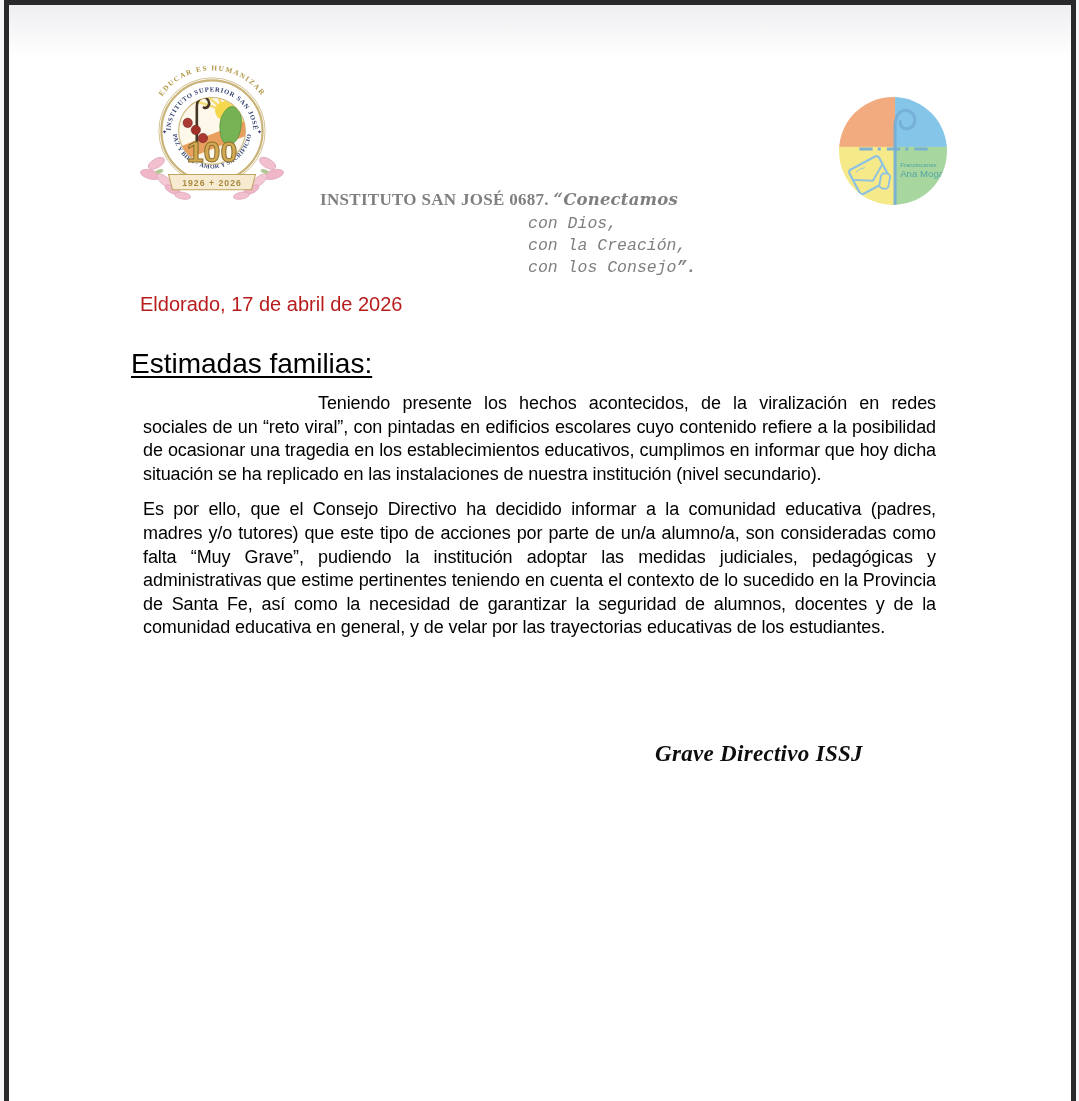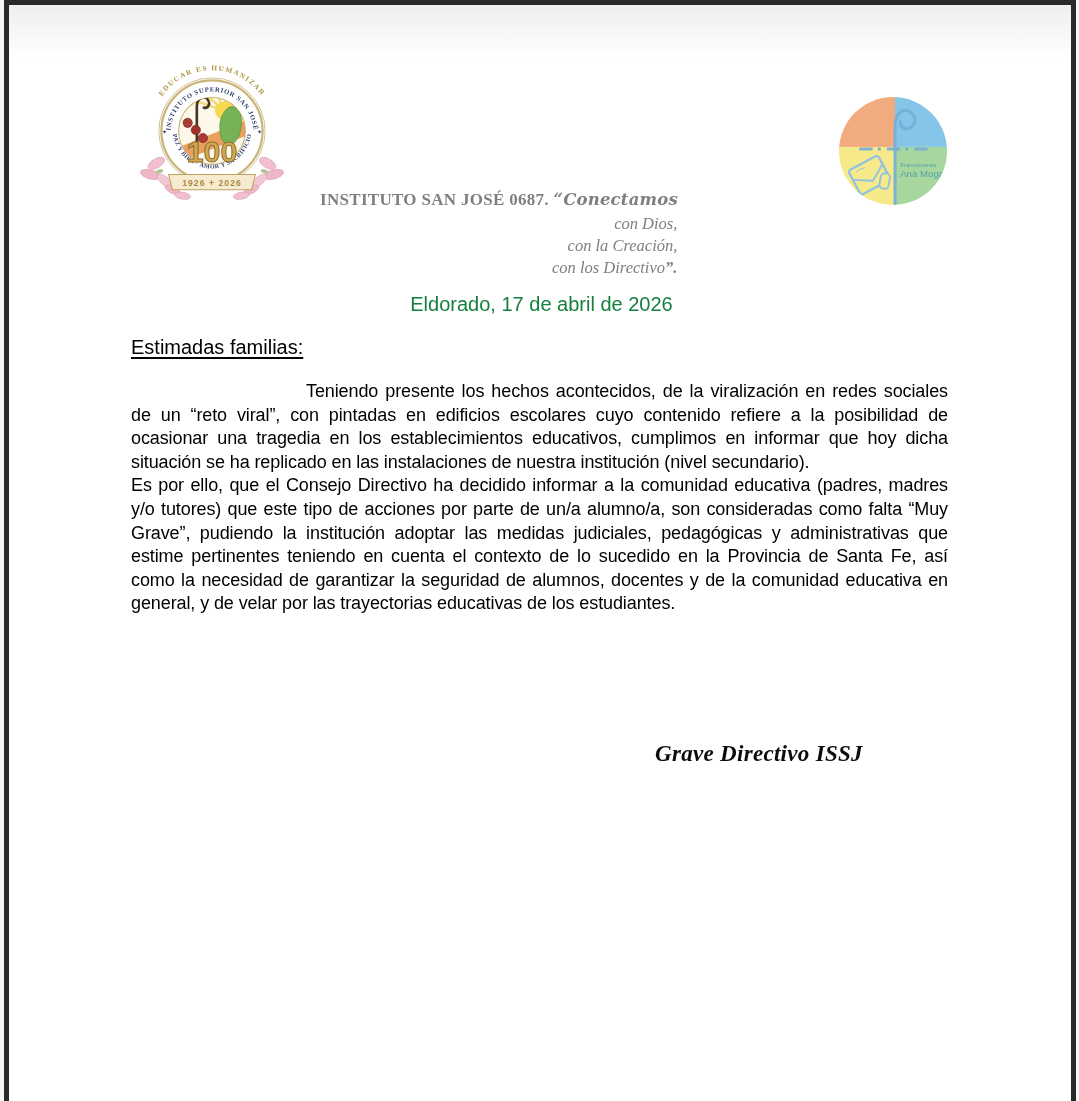--- a/index.html
+++ b/index.html
@@ -8,30 +8,30 @@
   .edge-left{left:4px;top:0;width:5px;height:1101px;}
   .edge-right{right:3px;top:0;width:5px;height:1101px;}
   .edge-top{left:4px;top:0;height:5px;right:3px;}
   .page{position:absolute;left:9px;top:5px;right:8px;bottom:0;
         background:linear-gradient(#eeeef1 0px,#ffffff 52px);}
   .logo-left{position:absolute;left:126px;top:58px;width:172px;height:154px;}
   .logo-right{position:absolute;left:838px;top:96px;width:110px;height:110px;}
   .letterhead-line{position:absolute;left:320px;top:190px;color:#7f7f7f;white-space:nowrap;
         font-family:"Liberation Serif",serif;font-weight:bold;font-size:17px;letter-spacing:.3px;}
   .motto-open{font-family:"DejaVu Serif",serif;font-style:italic;font-size:16.5px;letter-spacing:.2px;text-align:right;}
-  .motto-block{position:absolute;left:552px;top:213px;color:#7f7f7f;white-space:nowrap;
-        font-family:Liberation Serif, serif;font-style:italic;font-size:16.5px;line-height:22px;text-align:right;}
+  .motto-block{position:absolute;left:528px;top:213px;color:#7f7f7f;white-space:nowrap;
+        font-family:Liberation Mono, monospace;font-style:italic;font-size:16.5px;line-height:22px;}
   .motto-close{font-weight:bold;}
-  .dateline{position:absolute;left:133px;top:293px;width:817px;text-align:center;
-        font-size:20px;color:#15803d;}
-  .salutation{position:absolute;left:131px;top:336px;font-size:20px;color:#000;
+  .dateline{position:absolute;left:140px;top:293px;width:817px;text-align:left;
+        font-size:20px;color:#b91c1c;}
+  .salutation{position:absolute;left:131px;top:348px;font-size:28px;color:#000;
         text-decoration:underline;text-underline-offset:3px;}
   .body-text{position:absolute;left:131px;top:380px;width:817px;font-size:18px;
         line-height:23.6px;letter-spacing:-0.1px;text-align:justify;color:#000;}
-  .body-text p{margin:0;}
+  .body-text p{margin:12px;}
   .para-first{text-indent:175px;}
   .signature{position:absolute;left:655px;top:741px;color:#0d0d0d;white-space:nowrap;
         font-family:"Liberation Serif",serif;font-style:italic;font-weight:bold;font-size:23px;
         letter-spacing:.3px;}
   svg text{font-family:"Liberation Sans",sans-serif;}
   .emblem-arc{font-family:"Liberation Serif",serif;font-weight:bold;}
 </style>
 </head>
 <body>
 
@@ -148,21 +148,21 @@
     </svg>
   </div>
 
   <div class="letterhead-line">
     <span>INSTITUTO SAN JOSÉ 0687.</span>
     <span class="motto-open">“Conectamos</span>
   </div>
   <div class="motto-block">
     <div>con Dios,</div>
     <div>con la Creación,</div>
-    <div><span>con los Directivo</span><span class="motto-close">”.</span></div>
+    <div><span>con los Consejo</span><span class="motto-close">”.</span></div>
   </div>
 
   <div class="dateline">Eldorado, 17 de abril de 2026</div>
   <div class="salutation">Estimadas familias:</div>
   <div class="body-text">
     <p class="para-first">Teniendo presente los hechos acontecidos, de la viralización en redes sociales de un “reto viral”, con pintadas en edificios escolares cuyo contenido refiere a la posibilidad de ocasionar una tragedia en los establecimientos educativos, cumplimos en informar que hoy dicha situación se ha replicado en las instalaciones de nuestra institución (nivel secundario).</p>
     <p>Es por ello, que el Consejo Directivo ha decidido informar a la comunidad educativa (padres, madres y/o tutores) que este tipo de acciones por parte de un/a alumno/a, son consideradas como falta “Muy Grave”, pudiendo la institución adoptar las medidas judiciales, pedagógicas y administrativas que estime pertinentes teniendo en cuenta el contexto de lo sucedido en la Provincia de Santa Fe, así como la necesidad de garantizar la seguridad de alumnos, docentes y de la comunidad educativa en general, y de velar por las trayectorias educativas de los estudiantes.</p>
   </div>
   <div class="signature">Grave Directivo ISSJ</div>
 </div>

